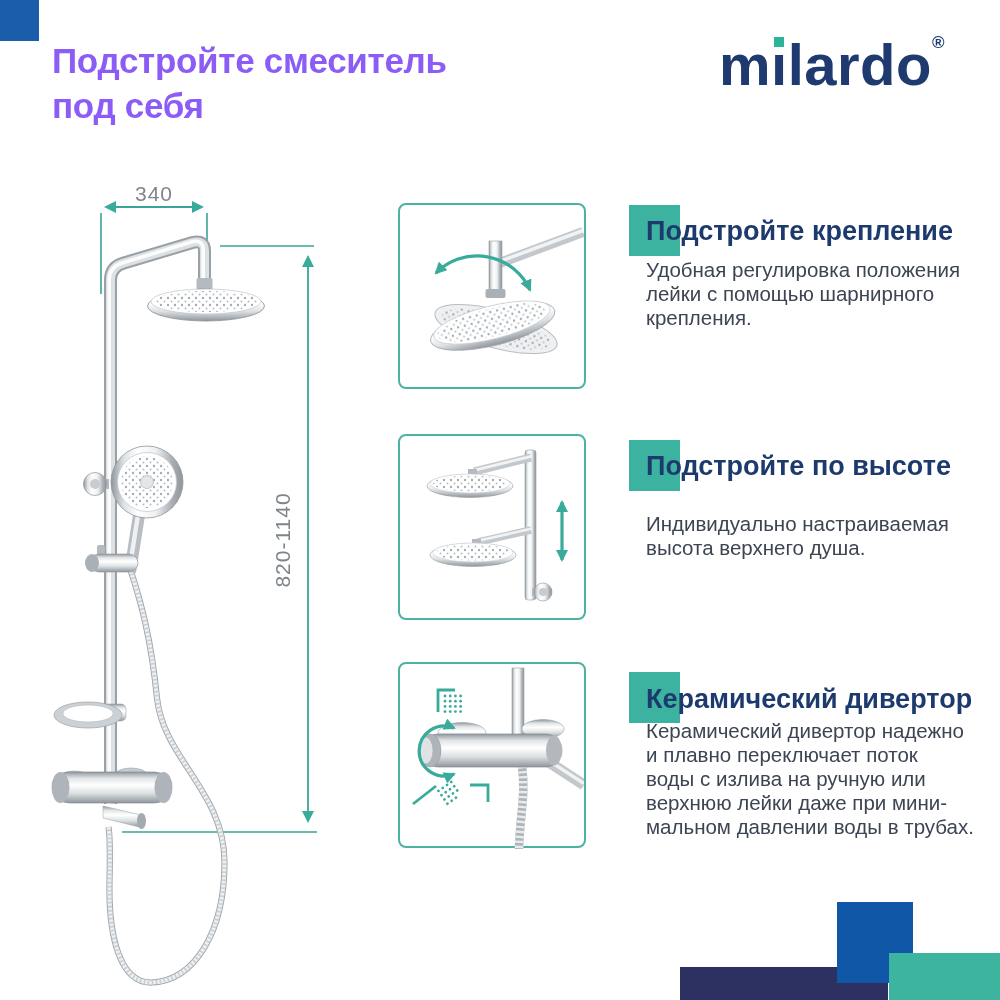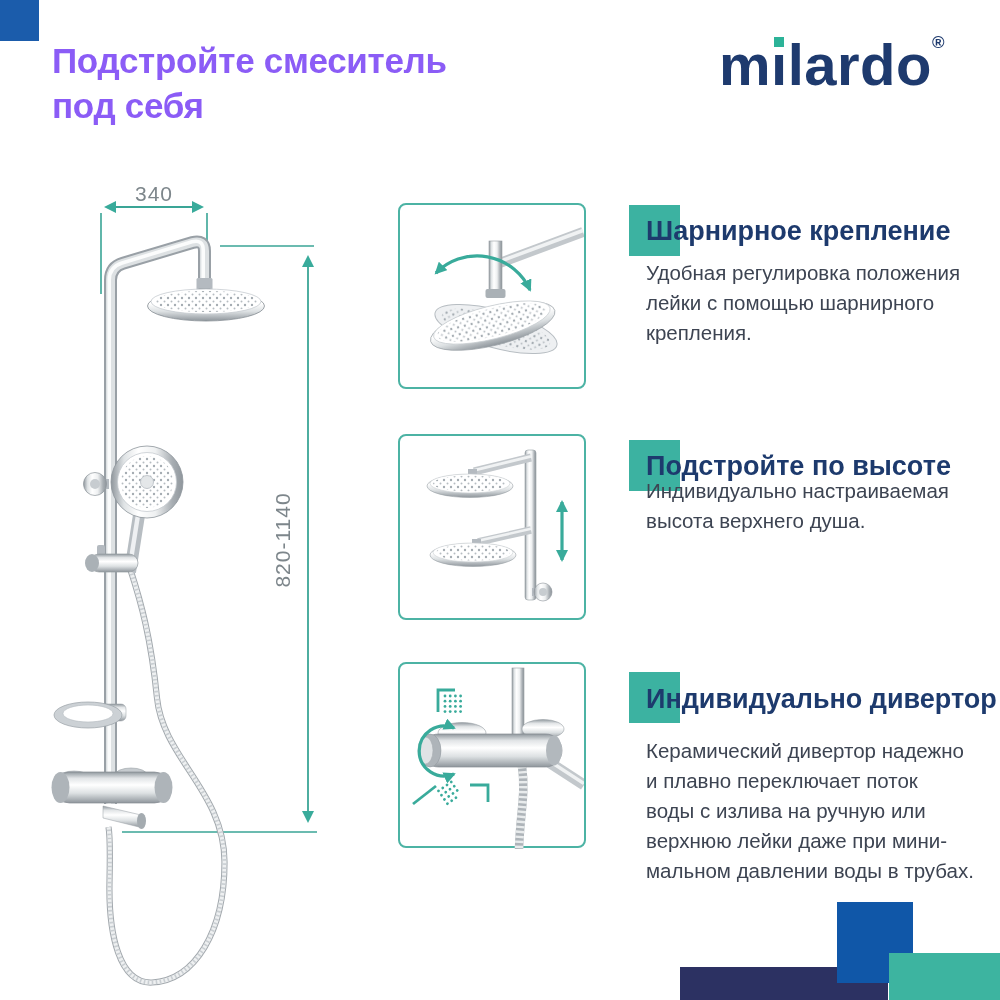--- a/index.html
+++ b/index.html
@@ -28,23 +28,23 @@
   .box1{left:398px;top:203px;}
   .box2{left:398px;top:434px;}
   .box3{left:398px;top:662px;}
   .callout svg{position:absolute;left:0;top:0;}
 
   
   .feat-square{width:51px;height:51px;background:#3CB2A1;}
   .sq1{left:629px;top:205px;} .sq2{left:629px;top:440px;} .sq3{left:629px;top:672px;}
   .feat-head{left:646px;font-size:27px;font-weight:bold;color:#1D3A6D;white-space:nowrap;}
   .h1{top:216px;} .h2{top:451px;} .h3{top:684px;}
-  .feat-desc{left:646px;width:330px;font-size:20.5px;line-height:30px;color:#3D4452;
+  .feat-desc{left:646px;width:330px;font-size:20.5px;line-height:24px;color:#3D4452;
              white-space:pre-line;}
-  .d1{top:258px;} .d2{top:476px;} .d3{top:736px;}
+  .d1{top:258px;} .d2{top:512px;} .d3{top:719px;}
 
   
   .decor-navy{left:680px;top:967px;width:208px;height:33px;background:#2C3162;}
   .decor-blue{left:837px;top:902px;width:76px;height:81px;background:#1057A8;}
   .decor-teal{left:889px;top:953px;width:111px;height:47px;background:#3DB4A0;}
 
   svg text{font-family:"Liberation Sans","DejaVu Sans",sans-serif;}
   .dim-text{fill:#7D868B;font-size:21px;letter-spacing:1px;}
 </style>
 </head>
@@ -251,32 +251,32 @@
         <circle cx="42" cy="137.6" r="1.4"></circle>
           <circle cx="47.2" cy="137.6" r="1.4"></circle>
           <circle cx="52.4" cy="137.6" r="1.4"></circle>
       </g>
       <path d="M 70 121 H 88 V 138" stroke="#39AB9B" stroke-width="2.8" fill="none"></path>
     </g>
   </svg>
 </div>
 
 <div class="abs feat-square sq1"></div>
-<div class="abs feat-head h1">Шарнирное крепление</div>
+<div class="abs feat-head h1">Подстройте крепление</div>
 <div class="abs feat-desc d1">Удобная регулировка положения
 лейки с помощью шарнирного
 крепления.</div>
 
 <div class="abs feat-square sq2"></div>
 <div class="abs feat-head h2">Подстройте по высоте</div>
 <div class="abs feat-desc d2">Индивидуально настраиваемая
 высота верхнего душа.</div>
 
 <div class="abs feat-square sq3"></div>
-<div class="abs feat-head h3">Индивидуально дивертор</div>
+<div class="abs feat-head h3">Керамический дивертор</div>
 <div class="abs feat-desc d3">Керамический дивертор надежно
 и плавно переключает поток
 воды с излива на ручную или
 верхнюю лейки даже при мини-
 мальном давлении воды в трубах.</div>
 
 <div class="abs decor-navy"></div>
 <div class="abs decor-blue"></div>
 <div class="abs decor-teal"></div>
 

